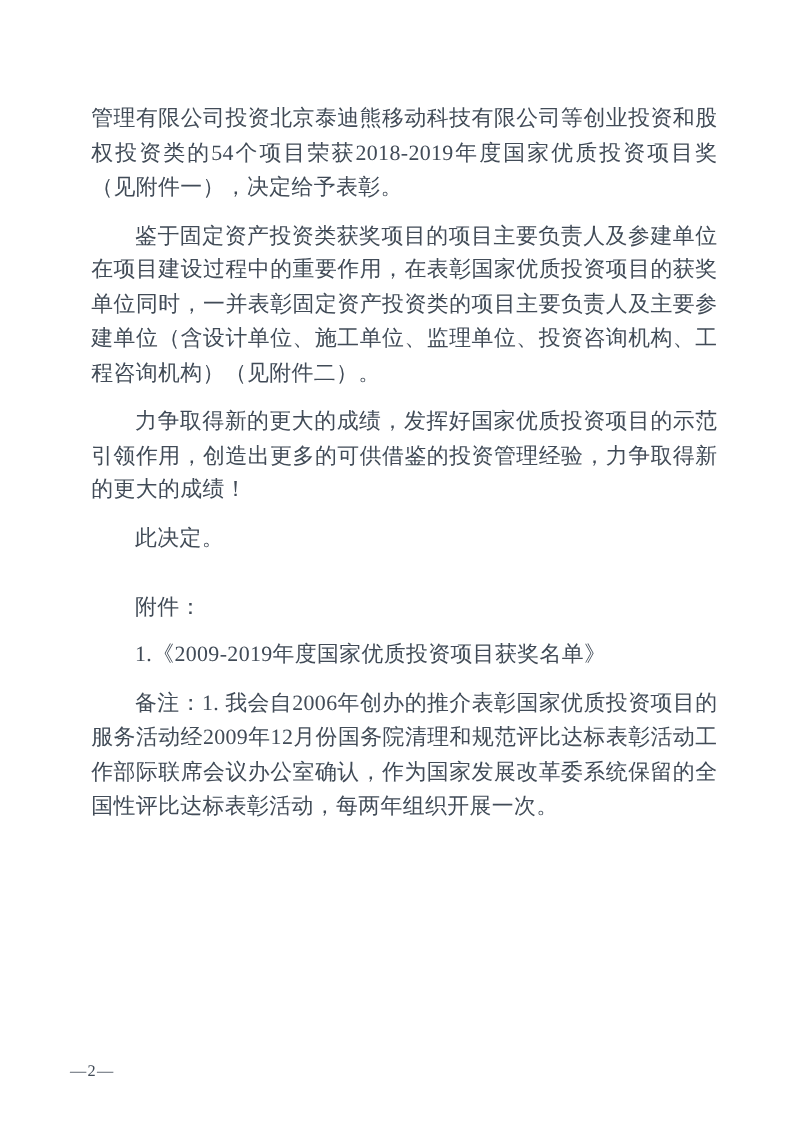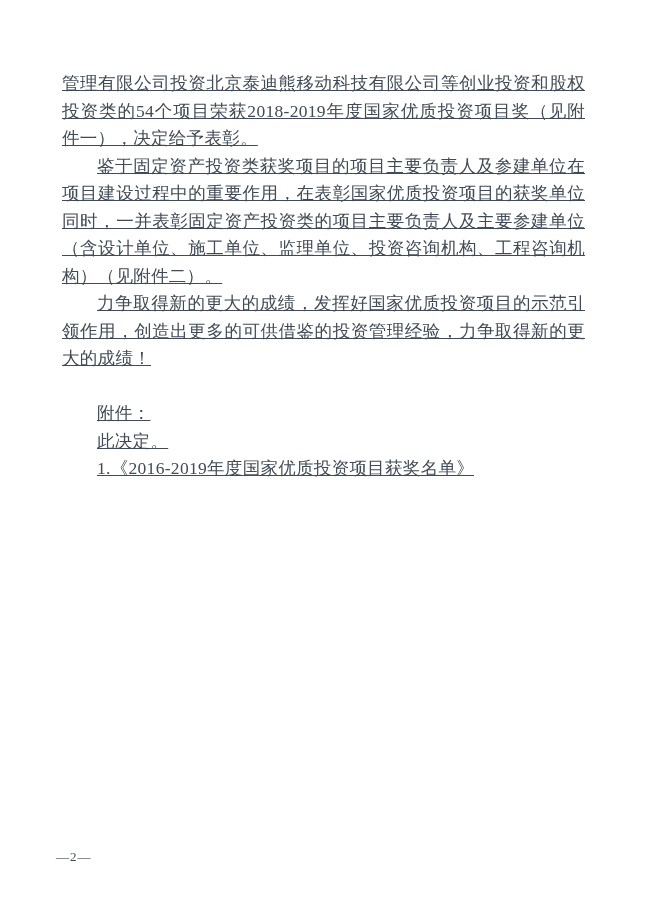--- a/index.html
+++ b/index.html
@@ -14,25 +14,24 @@
     background: #ffffff;
     box-sizing: border-box;
     padding: 70px 60px 0 62px;
     overflow: hidden;
     font-family: "Liberation Serif", "DejaVu Serif", serif;
     font-size: 17.5px;
     line-height: 27.5px;
     color: #414b57;
   }
   .para {
-    margin: 0;
+    margin: 11px;
     text-align: justify;
     text-justify: inter-ideograph;
     letter-spacing: 0.3px;
-    text-decoration: underline;
   }
   .para.indent {
     text-indent: 2em;
   }
   .para.gap-above {
     margin-top: 27.5px;
   }
   .page-footer {
     position: absolute;
     left: 56px;
@@ -47,23 +46,24 @@
 
 <div class="page">
 
   <p class="para">管理有限公司投资北京泰迪熊移动科技有限公司等创业投资和股权投资类的54个项目荣获2018-2019年度国家优质投资项目奖（见附件一），决定给予表彰。</p>
 
   <p class="para indent">鉴于固定资产投资类获奖项目的项目主要负责人及参建单位在项目建设过程中的重要作用，在表彰国家优质投资项目的获奖单位同时，一并表彰固定资产投资类的项目主要负责人及主要参建单位（含设计单位、施工单位、监理单位、投资咨询机构、工程咨询机构）（见附件二）。</p>
 
 
   <p class="para indent">力争取得新的更大的成绩，发挥好国家优质投资项目的示范引领作用，创造出更多的可供借鉴的投资管理经验，力争取得新的更大的成绩！</p>
 
+  <p class="para indent">此决定。</p>
+
   <p class="para indent gap-above">附件：</p>
 
-  <p class="para indent">此决定。</p>
-
-  <p class="para indent">1.《2016-2019年度国家优质投资项目获奖名单》</p>
+  <p class="para indent">1.《2009-2019年度国家优质投资项目获奖名单》</p>
 
 
+  <p class="para indent">备注：1. 我会自2006年创办的推介表彰国家优质投资项目的服务活动经2009年12月份国务院清理和规范评比达标表彰活动工作部际联席会议办公室确认，作为国家发展改革委系统保留的全国性评比达标表彰活动，每两年组织开展一次。</p>
 
   <div class="page-footer">—2—</div>
 
 </div>
 
 </body></html>

